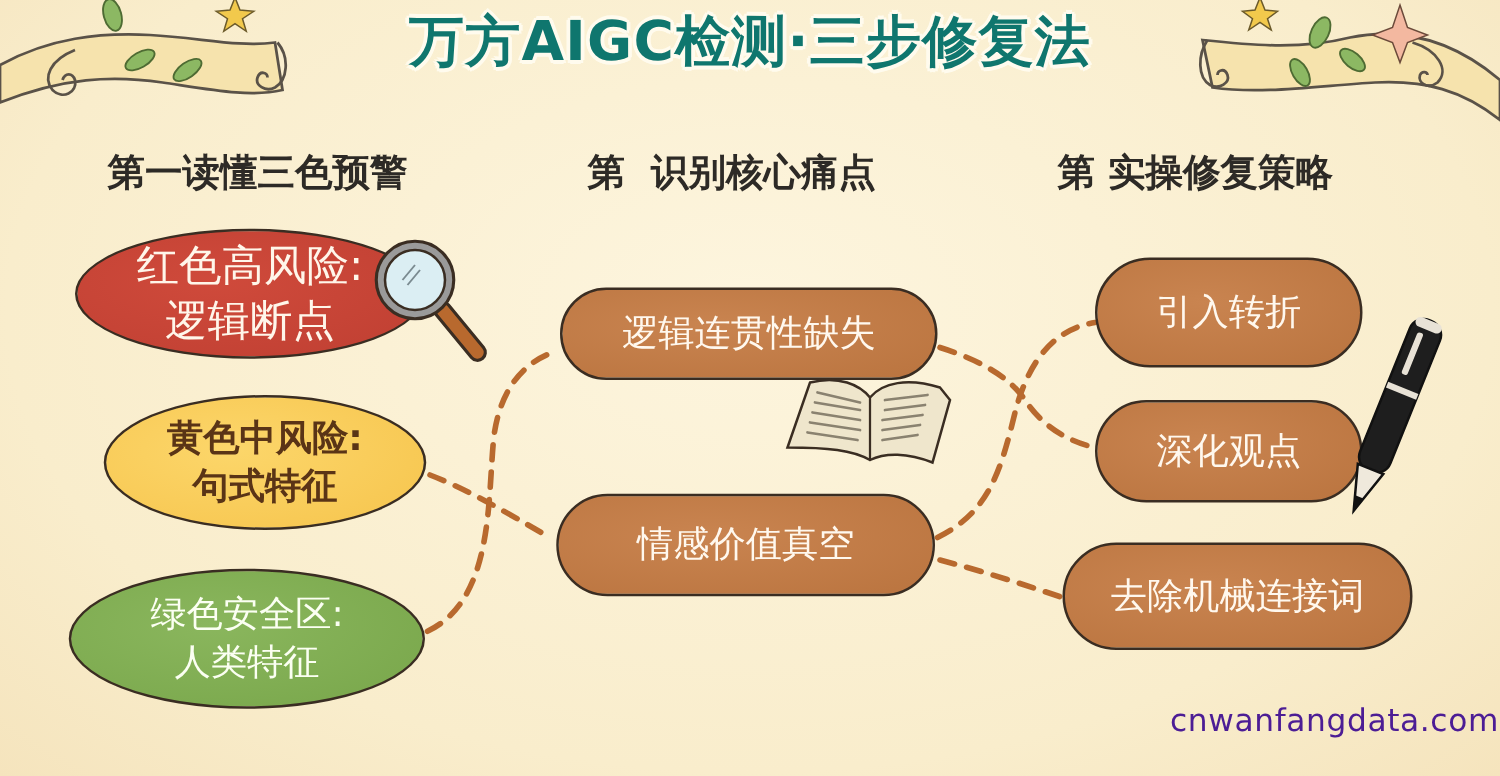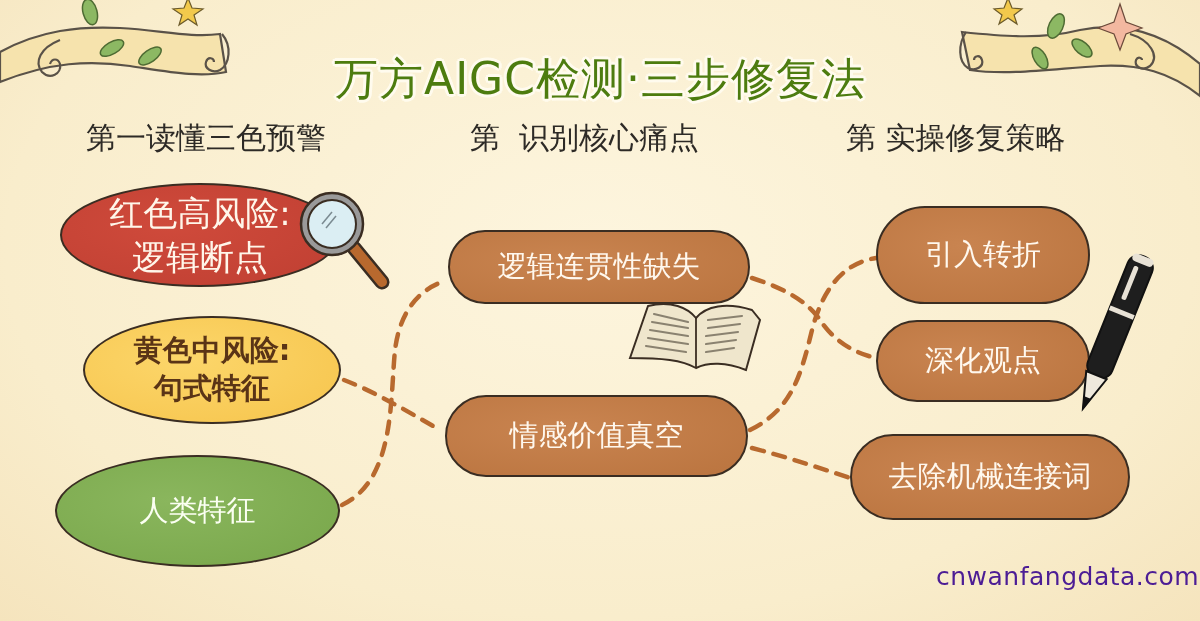--- a/index.html
+++ b/index.html
@@ -4,27 +4,26 @@
 <style>
   html, body { margin: 0; padding: 0; }
   body {
     width: 1200px; height: 621px; overflow: hidden; position: relative;
     background: radial-gradient(ellipse at 50% 40%, #fdf5de 0%, #f9edcc 70%, #f5e4bd 100%);
     font-family: "DejaVu Sans", "Liberation Sans", sans-serif;
   }
   .layer { position: absolute; left: 0; top: 0; width: 1200px; height: 621px; }
   .title {
     position: absolute; left: 0; top: 4px; width: 1200px; text-align: center;
-    font-size: 44px; font-weight: normal; color: #4d7c0f; letter-spacing: 1px;
+    font-size: 44px; font-weight: bold; color: #0f766e; letter-spacing: 1px;
     text-shadow: 3px 0 0 #fffbee, -3px 0 0 #fffbee, 0 3px 0 #fffbee, 0 -3px 0 #fffbee,
                  2px 2px 0 #fffbee, -2px -2px 0 #fffbee, 2px -2px 0 #fffbee, -2px 2px 0 #fffbee;
-    margin-top: 46px;
   }
   .step-heading {
-    position: absolute; top: 118px; font-size: 30px; font-weight: normal; color: #2d2a26;
+    position: absolute; top: 118px; font-size: 30px; font-weight: bold; color: #2d2a26;
     white-space: pre;
   }
   .node {
     position: absolute; border: 2.5px solid #3a2d22; border-radius: 60px;
     display: flex; align-items: center; justify-content: center; text-align: center;
     box-sizing: border-box; line-height: 1.3;
   }
   .node span { display: block; }
   .node.red { background: radial-gradient(ellipse at 40% 40%, #cf4a3b, #bf3f32); color: #fff6ea; font-size: 34px; border-radius: 50%; }
   .node.yellow { background: radial-gradient(ellipse at 40% 40%, #fcd66a, #f6c44c); color: #5a3416; font-size: 29px; border-radius: 50%; font-weight: bold; align-items: center; }
@@ -94,20 +93,21 @@
   </div>
 </div>
 <div class="node yellow" style="left:83px; top:316px; width:258px; height:108px;">
   <div>
     <span>黄色中风险:</span>
     <span>句式特征</span>
   </div>
 </div>
 <div class="node green" style="left:55px; top:455px; width:285px; height:112px;">
   <div>
+    <span>绿色安全区:</span>
     <span>人类特征</span>
   </div>
 </div>
 
 <svg style="position:absolute; left:296px; top:186px;" width="100" height="110" viewBox="0 0 100 110">
   <line x1="58" y1="62" x2="86" y2="96" stroke="#3a2d22" stroke-width="15" stroke-linecap="round"></line>
   <line x1="58" y1="62" x2="86" y2="96" stroke="#b8692e" stroke-width="10" stroke-linecap="round"></line>
   <circle cx="36" cy="38" r="31" fill="#9a9a9a" stroke="#3a2d22" stroke-width="2.5"></circle>
   <circle cx="36" cy="38" r="24" fill="#dbeef3" stroke="#3a2d22" stroke-width="2"></circle>
   <line x1="26" y1="38" x2="36" y2="26" stroke="#7a8a90" stroke-width="1.5"></line>
@@ -131,21 +131,21 @@
     <line x1="22" y1="42" x2="62" y2="48"></line>
       <line x1="20" y1="50" x2="60" y2="56"></line>
     <line x1="82" y1="24" x2="116" y2="20"></line>
       <line x1="82" y1="32" x2="114" y2="28"></line>
       <line x1="80" y1="40" x2="112" y2="36"></line>
     <line x1="80" y1="48" x2="110" y2="44"></line>
       <line x1="80" y1="56" x2="108" y2="52"></line>
   </g>
 </svg>
 
-<div class="node brown" style="left:876px; top:206px; width:214px; height:98px;">
+<div class="node brown" style="left:876px; top:206px; width:214px; height:88px;">
   <span>引入转折</span>
 </div>
 <div class="node brown" style="left:876px; top:320px; width:214px; height:82px;">
   <span>深化观点</span>
 </div>
 <div class="node brown" style="left:850px; top:434px; width:280px; height:86px;">
   <span>去除机械连接词</span>
 </div>
 
 <svg style="position:absolute; left:1062px; top:244px;" width="100" height="180" viewBox="0 0 100 180">

